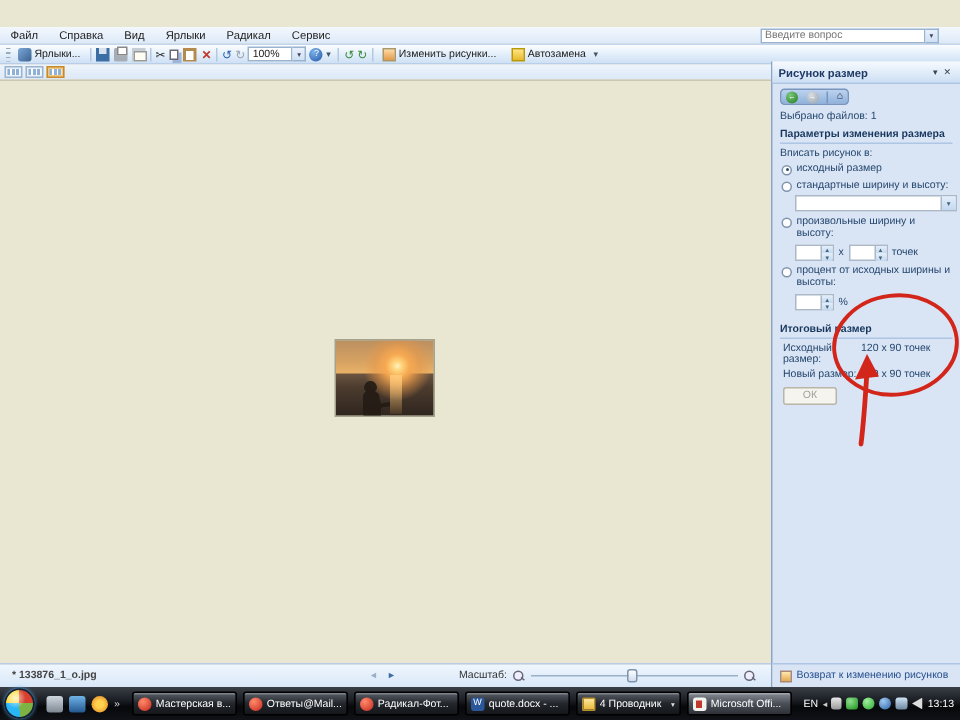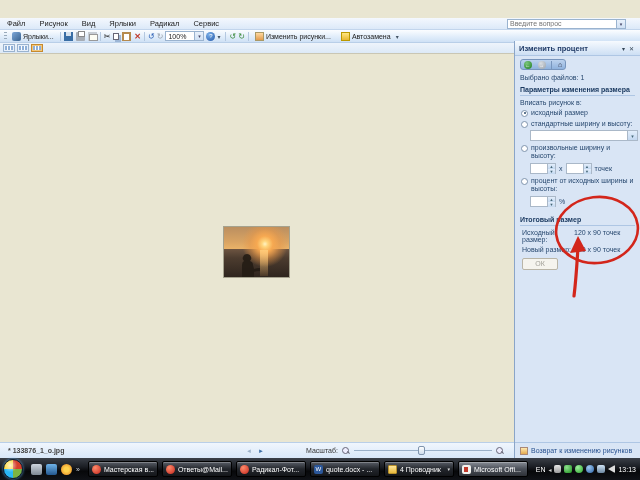--- a/index.html
+++ b/index.html
@@ -167,21 +167,21 @@
   #annotation { position:absolute; left:0; top:0; width:640px; height:480px; pointer-events:none; }
 </style>
 </head>
 <body>
 
 <div id="screen">
 
 
   <div id="menubar">
     <div class="menu-item">Файл</div>
-    <div class="menu-item">Рисунок</div>
+    <div class="menu-item">Справка</div>
     <div class="menu-item">Вид</div>
     <div class="menu-item">Ярлыки</div>
     <div class="menu-item">Радикал</div>
     <div class="menu-item">Сервис</div>
     <div id="question-wrap">
       <input id="question-input" placeholder="Введите вопрос" style="">
       <div class="mini-drop"></div>
     </div>
   </div>
 
@@ -234,21 +234,21 @@
     <div id="photo">
       <div class="reflect"></div>
       <svg width="65" height="50" viewBox="0 0 65 50">
         <path d="M18 50 L18 38 q0-3 2-4 q-2-2-1-4 q1-3 4-3 q3 0 4 3 q1 2-1 4 q3 1 3 4 l1 4 q3-1 6-1 l0 3 q-4 0-6 1 l0 8 Z" fill="#241c15" opacity="0.92"></path>
       </svg>
     </div>
   </div>
 
   <div id="pane">
     <div id="pane-header">
-      <div id="pane-title">Изменить процент</div>
+      <div id="pane-title">Рисунок размер</div>
       <div class="pane-hbtn">▾</div>
       <div class="pane-hbtn">✕</div>
     </div>
     <div id="pane-body">
       <div id="nav-pill">
         <span class="nav-back"></span>
         <span class="nav-fwd"></span>
         <span class="nav-sep"></span>
         <span class="nav-home"></span>
       </div>

